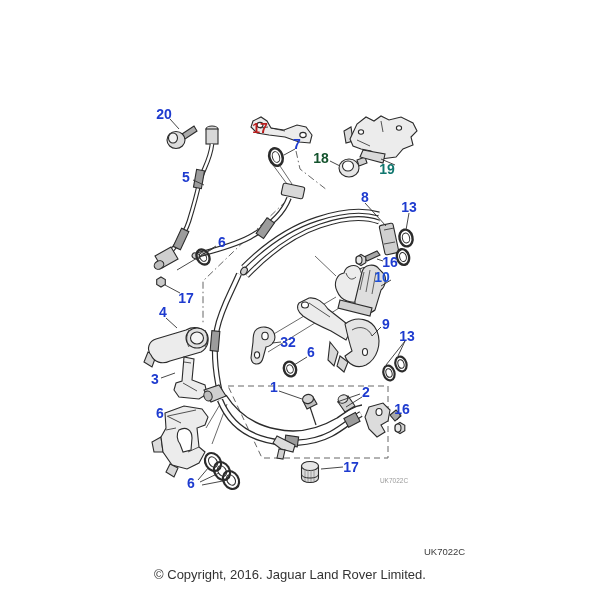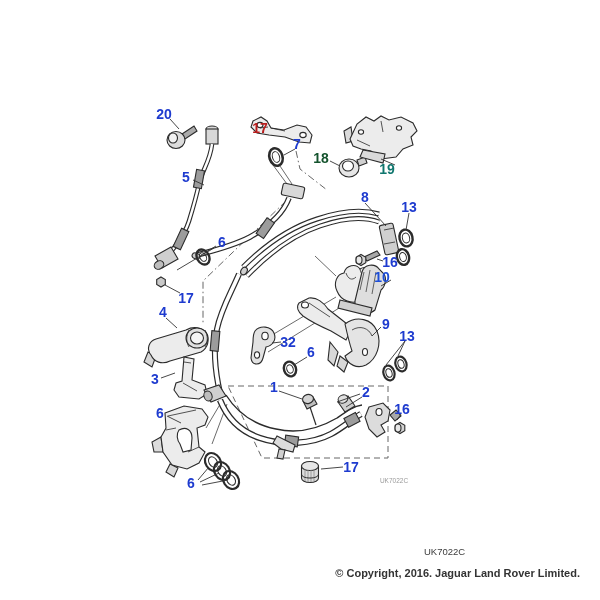--- a/index.html
+++ b/index.html
@@ -3,22 +3,22 @@
 <meta charset="utf-8">
 <style>
   html,body{margin:0;padding:0;background:#fff;}
   .stage{position:relative;width:600px;height:600px;background:#ffffff;overflow:hidden;
          font-family:"Liberation Sans","DejaVu Sans",sans-serif;}
   svg{position:absolute;left:0;top:0;}
   .callout-layer{position:absolute;left:0;top:0;width:600px;height:600px;pointer-events:none;}
   .callout{position:absolute;transform:translate(-50%,-50%);font-weight:bold;font-size:14px;
            line-height:1;pointer-events:auto;cursor:pointer;letter-spacing:0;}
   .code-bottom{position:absolute;left:424px;top:546px;font-size:9.5px;color:#3c3c3c;}
-  .copyright{position:absolute;left:0;top:567px;width:580px;text-align:right;
-             font-size:11px;color:#333;font-weight:bold;}
+  .copyright{position:absolute;left:0;top:567px;width:580px;text-align:center;
+             font-size:13px;color:#333;}
   .ln{stroke:#2b2b2b;fill:none;}
   .leader{stroke:#333;stroke-width:.9;fill:none;}
   .tube-o{stroke:#2b2b2b;fill:none;}
   .tube-i{stroke:#ffffff;fill:none;}
   .part{stroke:#2b2b2b;stroke-width:1.1;}
 </style>
 </head>
 <body>
 
 <div class="stage">

